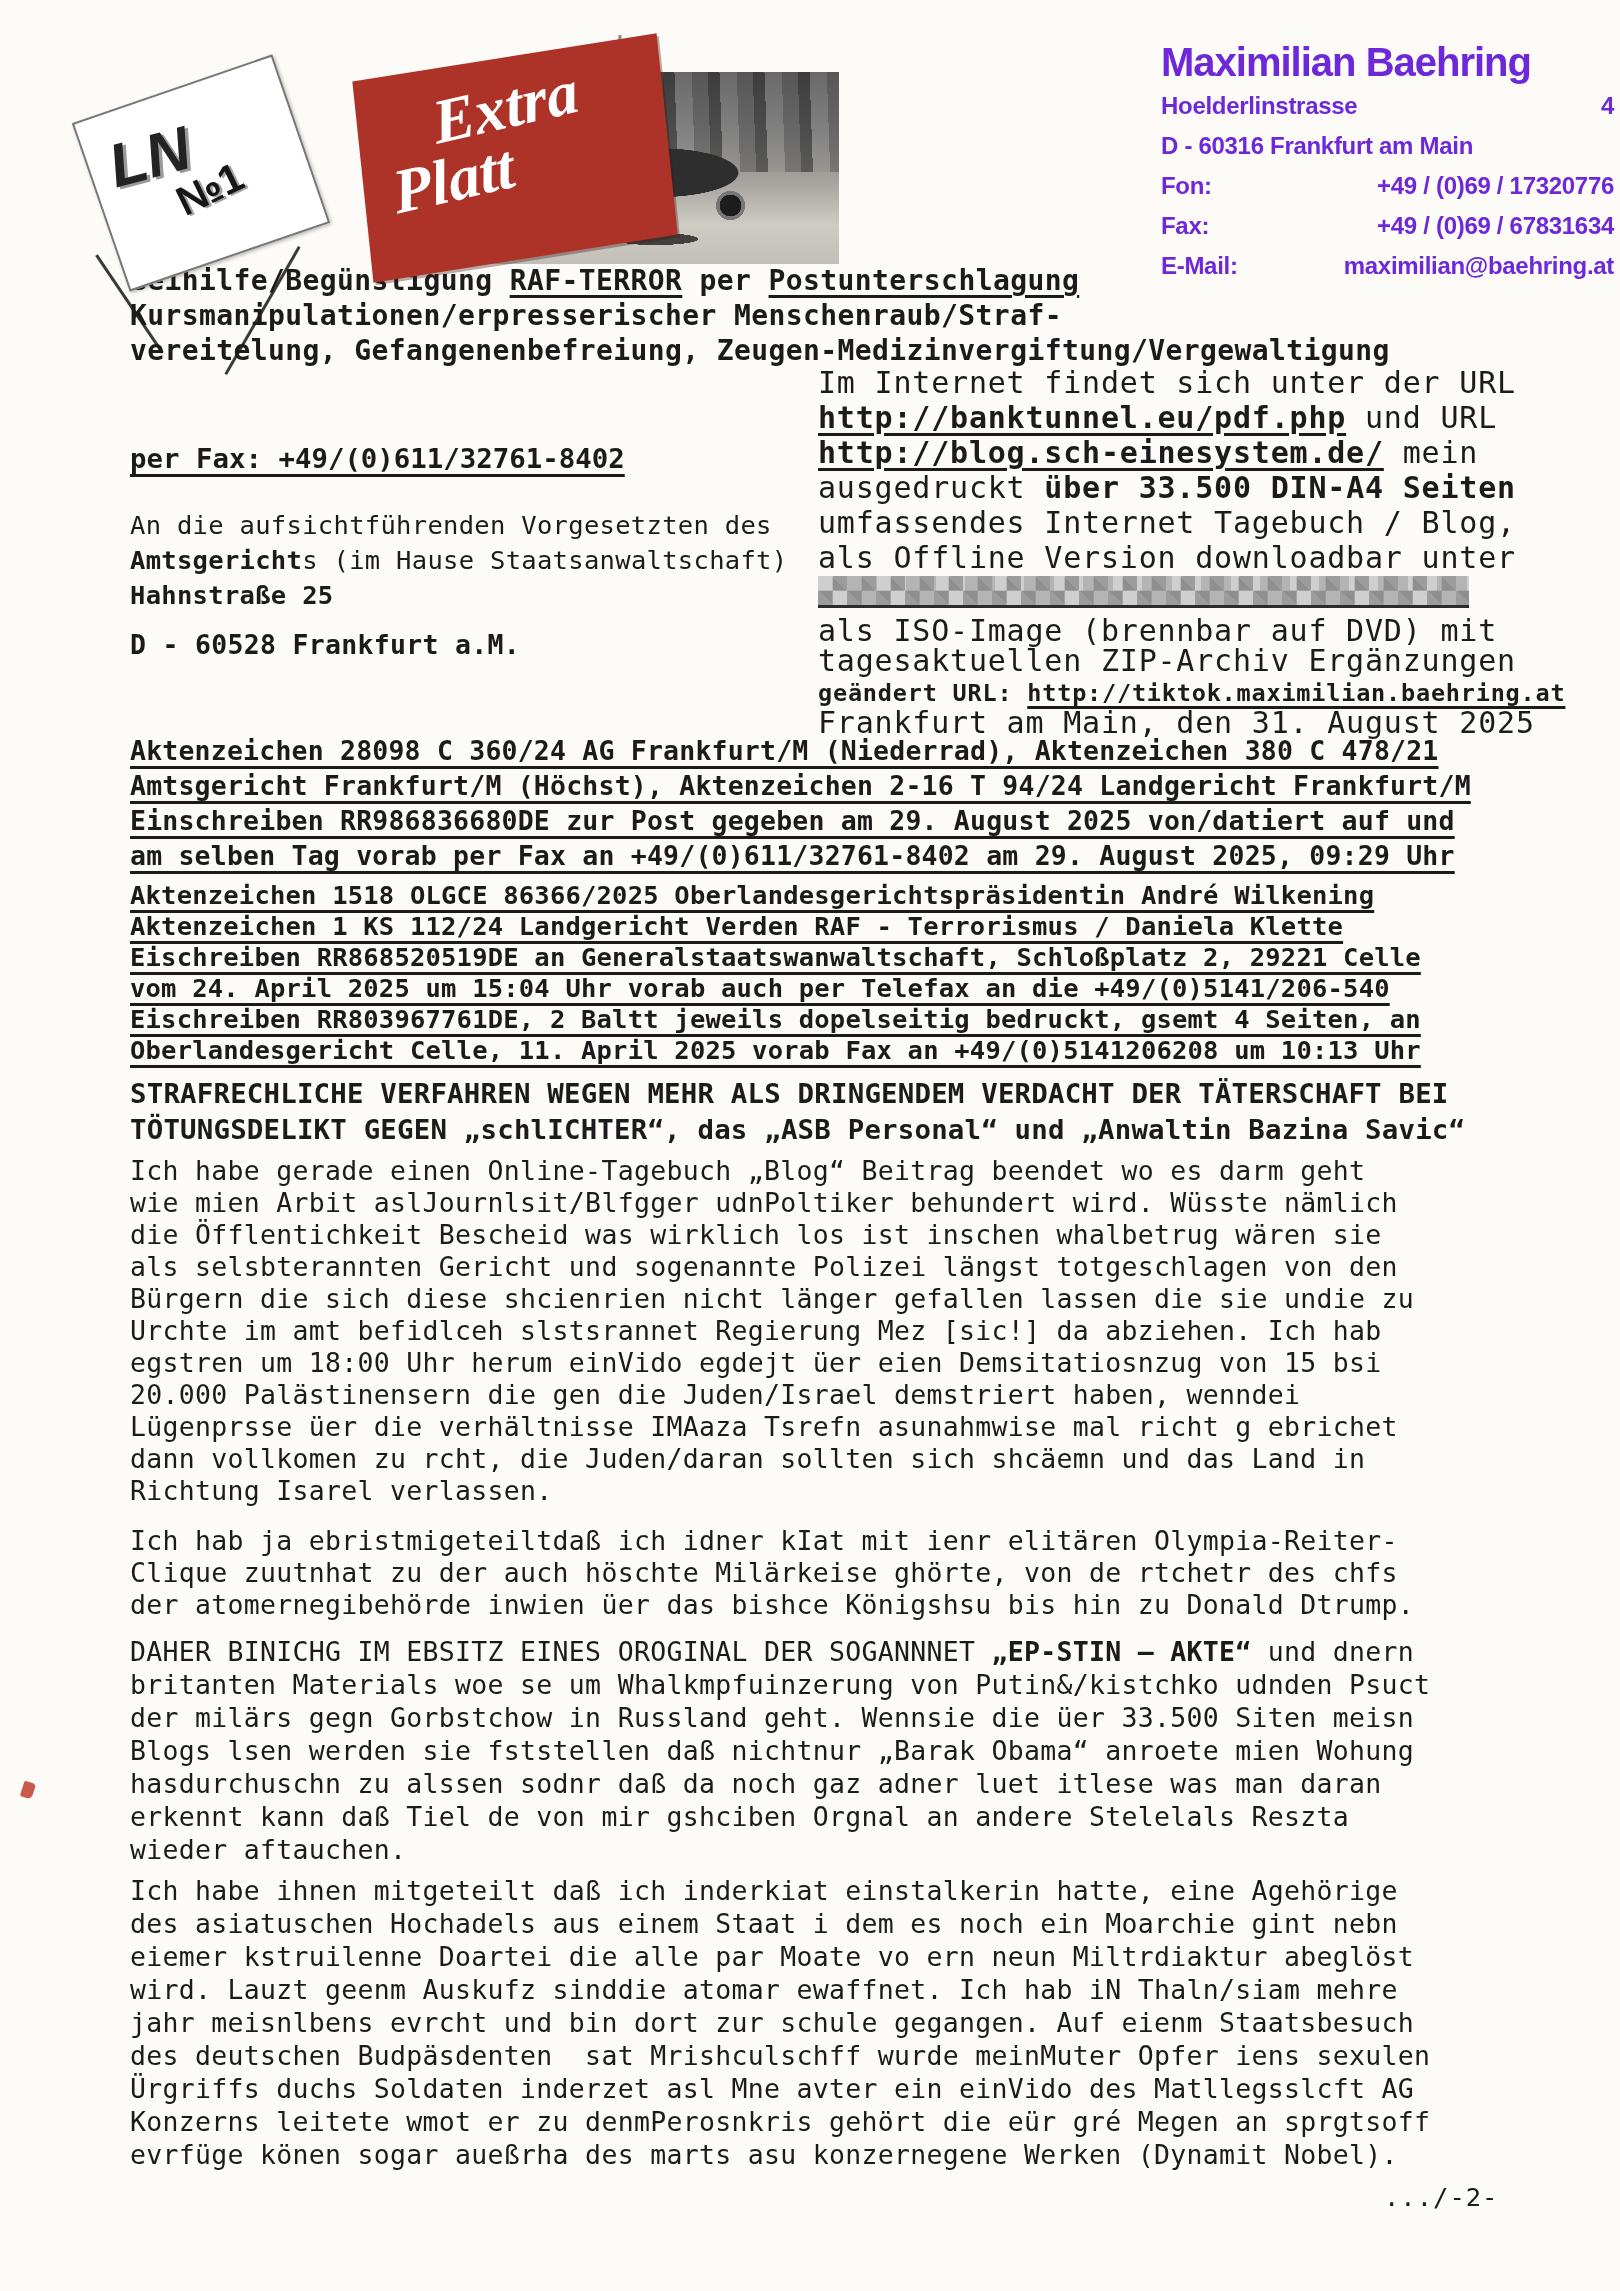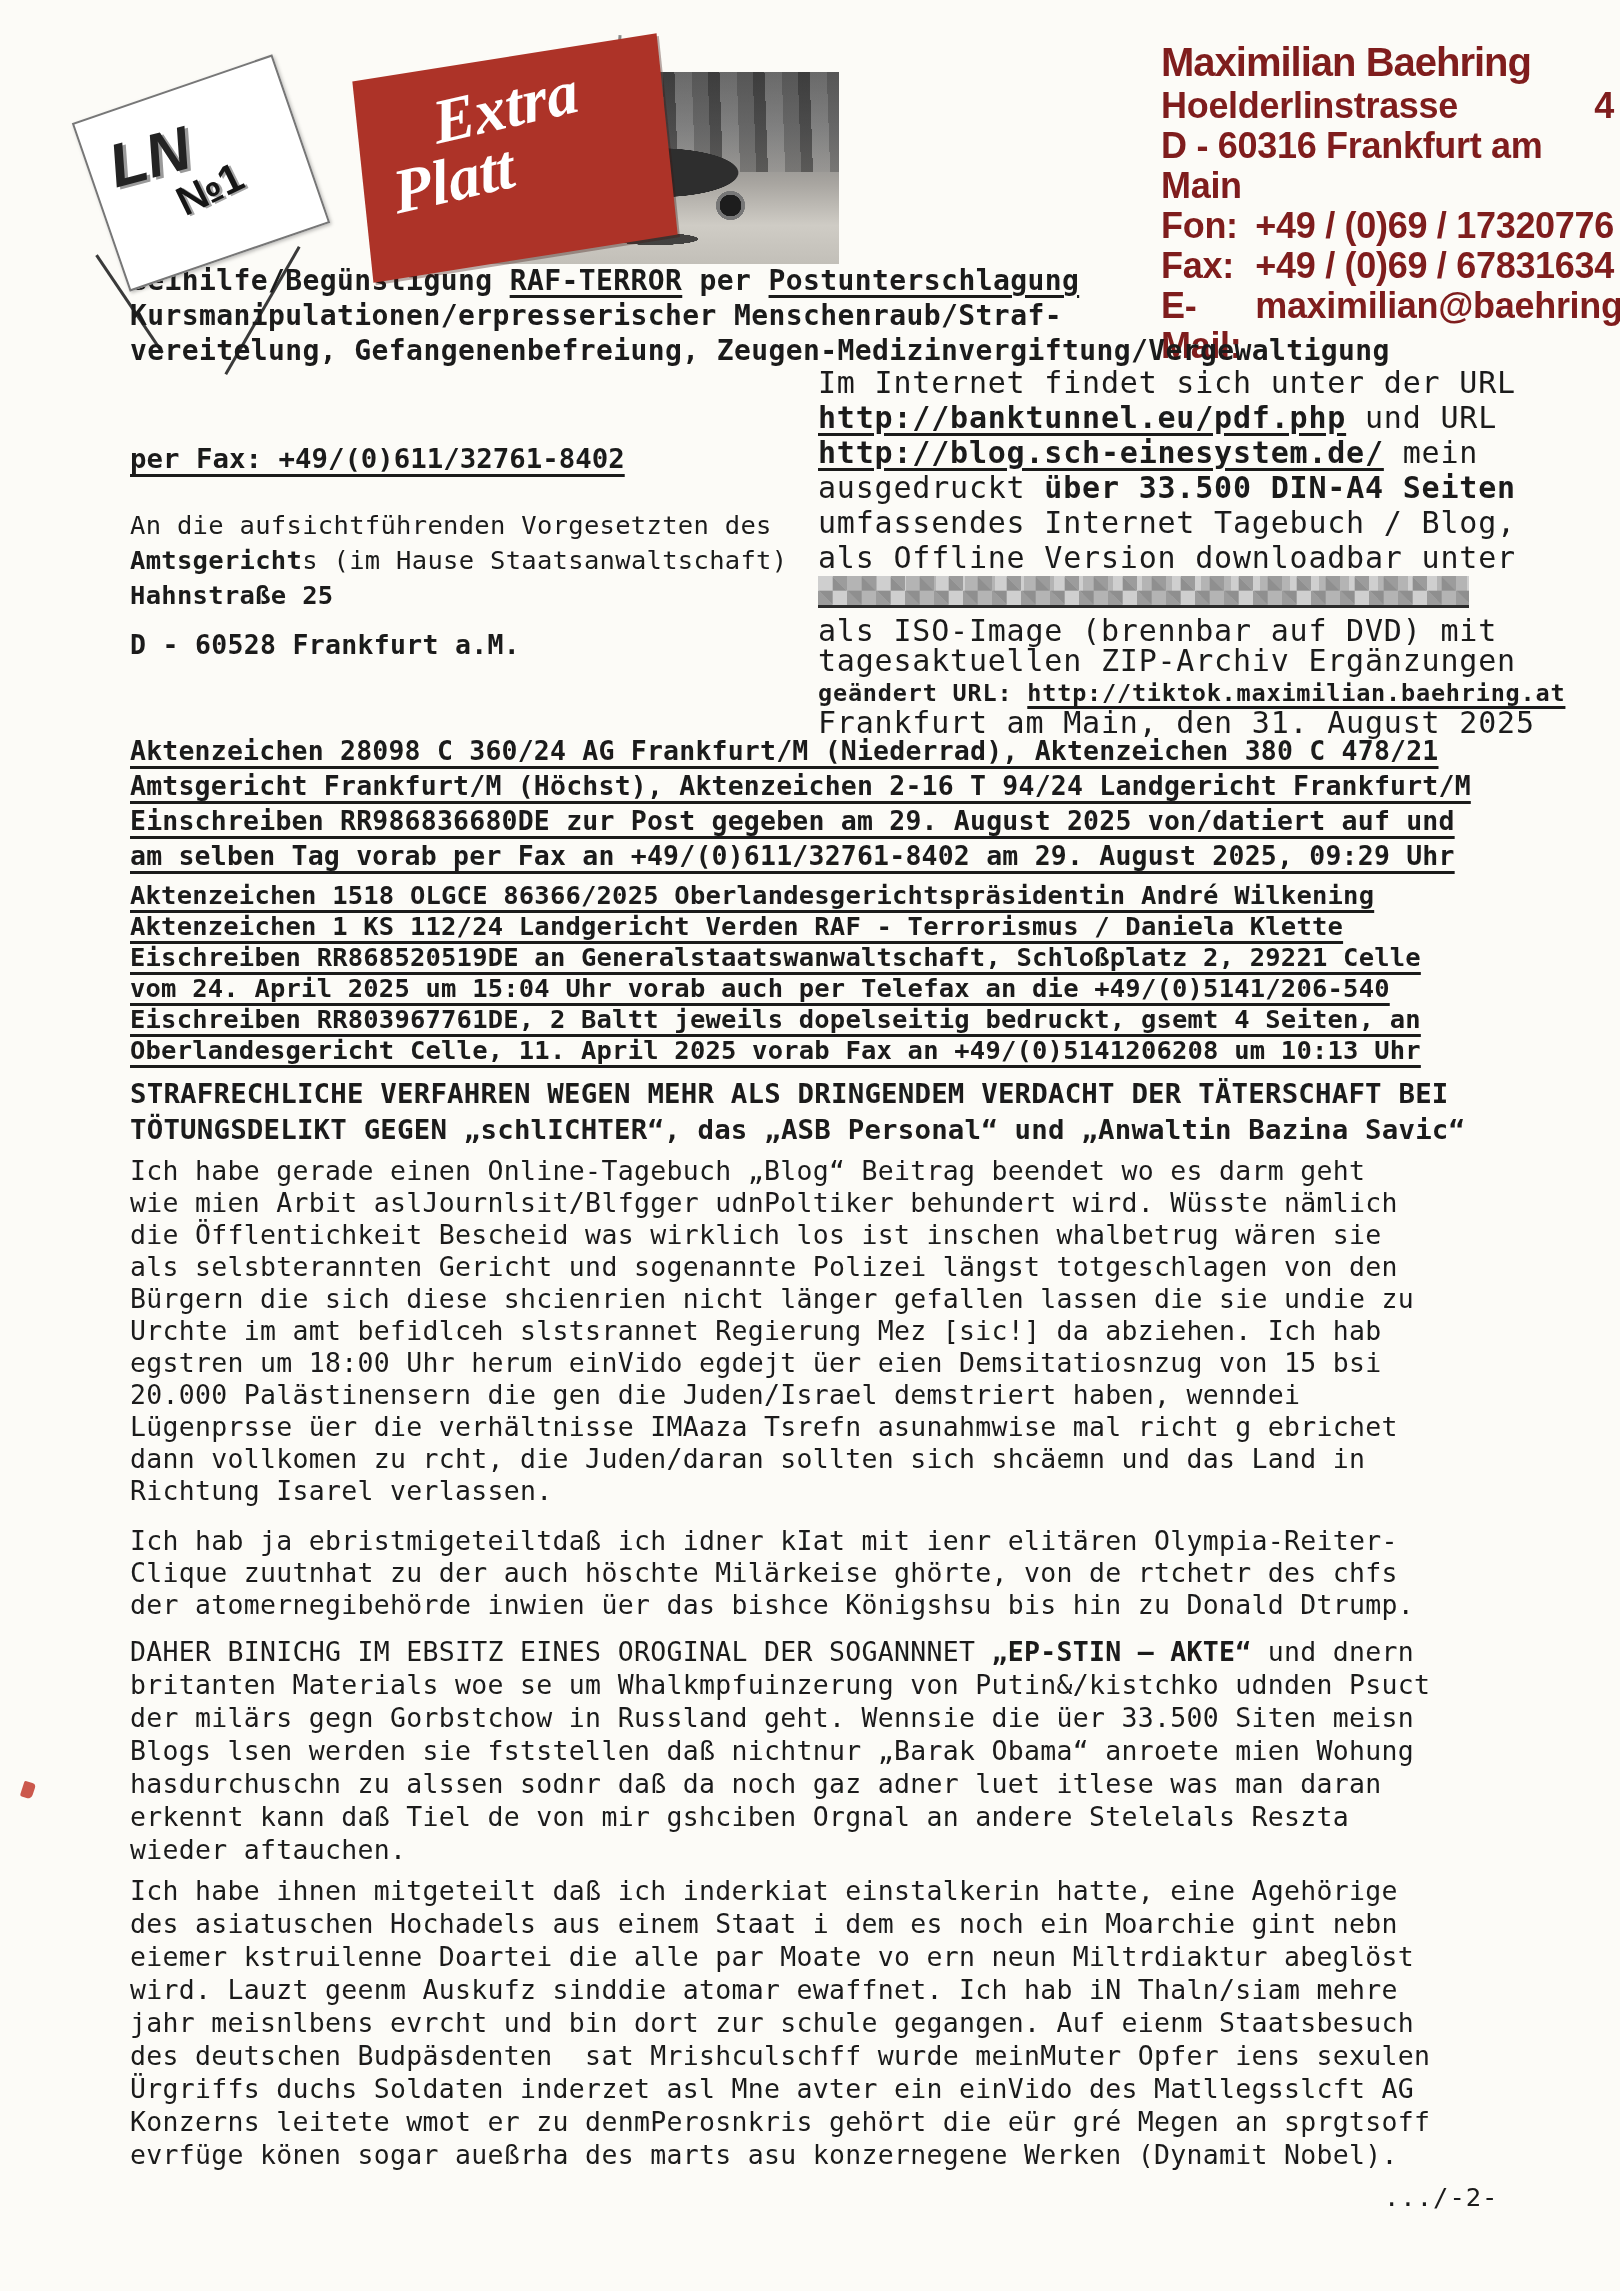--- a/index.html
+++ b/index.html
@@ -38,23 +38,23 @@
   .banner-w1{margin:13.7px 0 0 76px;}
   .banner-w2{margin:-3.9px 0 0 29px;}
   .logo-card{left:25.5px;top:49px;width:208px;height:174px;background:#fff;border:2px solid #777;transform:rotate(-19deg);z-index:3;
     box-shadow:1px 2px 3.9px rgba(0,0,0,.25);}
   .logo-ln{position:absolute;left:19.6px;top:19.6px;font-family:"Liberation Sans",sans-serif;font-weight:900;font-style:italic;font-size:61px;color:#232323;transform:rotate(4deg);text-shadow:2.9px 2.9px 0 #9a9a9a;}
   .logo-no{position:absolute;left:73px;top:82px;font-family:"Liberation Sans",sans-serif;font-weight:900;font-size:41px;color:#161616;transform:rotate(-7deg);text-shadow:2px 2px 0 #a5a5a5;}
   .stick1{left:192px;top:202px;width:2.9px;height:147px;background:#3a3a3a;transform:rotate(30deg);z-index:0;}
   .stick2{left:59px;top:210px;width:2.9px;height:118px;background:#3a3a3a;transform:rotate(-34deg);z-index:0;}
 
   
-  .contact{left:1161px;top:39px;width:453px;font-family:"Liberation Sans",sans-serif;font-weight:700;color:#7f1d1d;}
+  .contact{left:1161px;top:39px;width:453px;font-family:"Liberation Sans",sans-serif;font-weight:700;color:#6d28d9;}
   .contact .name{font-size:40px;letter-spacing:-1px;line-height:47px;}
-  .contact .row{display:flex;justify-content:space-between;font-size:36px;line-height:40px;letter-spacing:-0.3px;}
+  .contact .row{display:flex;justify-content:space-between;font-size:24px;line-height:40px;letter-spacing:-0.3px;}
   .contact .row.city{justify-content:flex-start;}
   .contact .row .lab{margin-right:13.7px;}
 
   
   .subject{left:130px;top:263px;font-weight:700;font-size:28px;letter-spacing:0.4px;}
   .subject .tl{line-height:35px;}
 
   
   .sender-line{left:130px;top:382px;font-family:"Liberation Sans",sans-serif;font-weight:700;font-size:22.5px;letter-spacing:-0.2px;
     border-bottom:2.9px solid #232323;padding-bottom:4.9px;color:#161616;}

